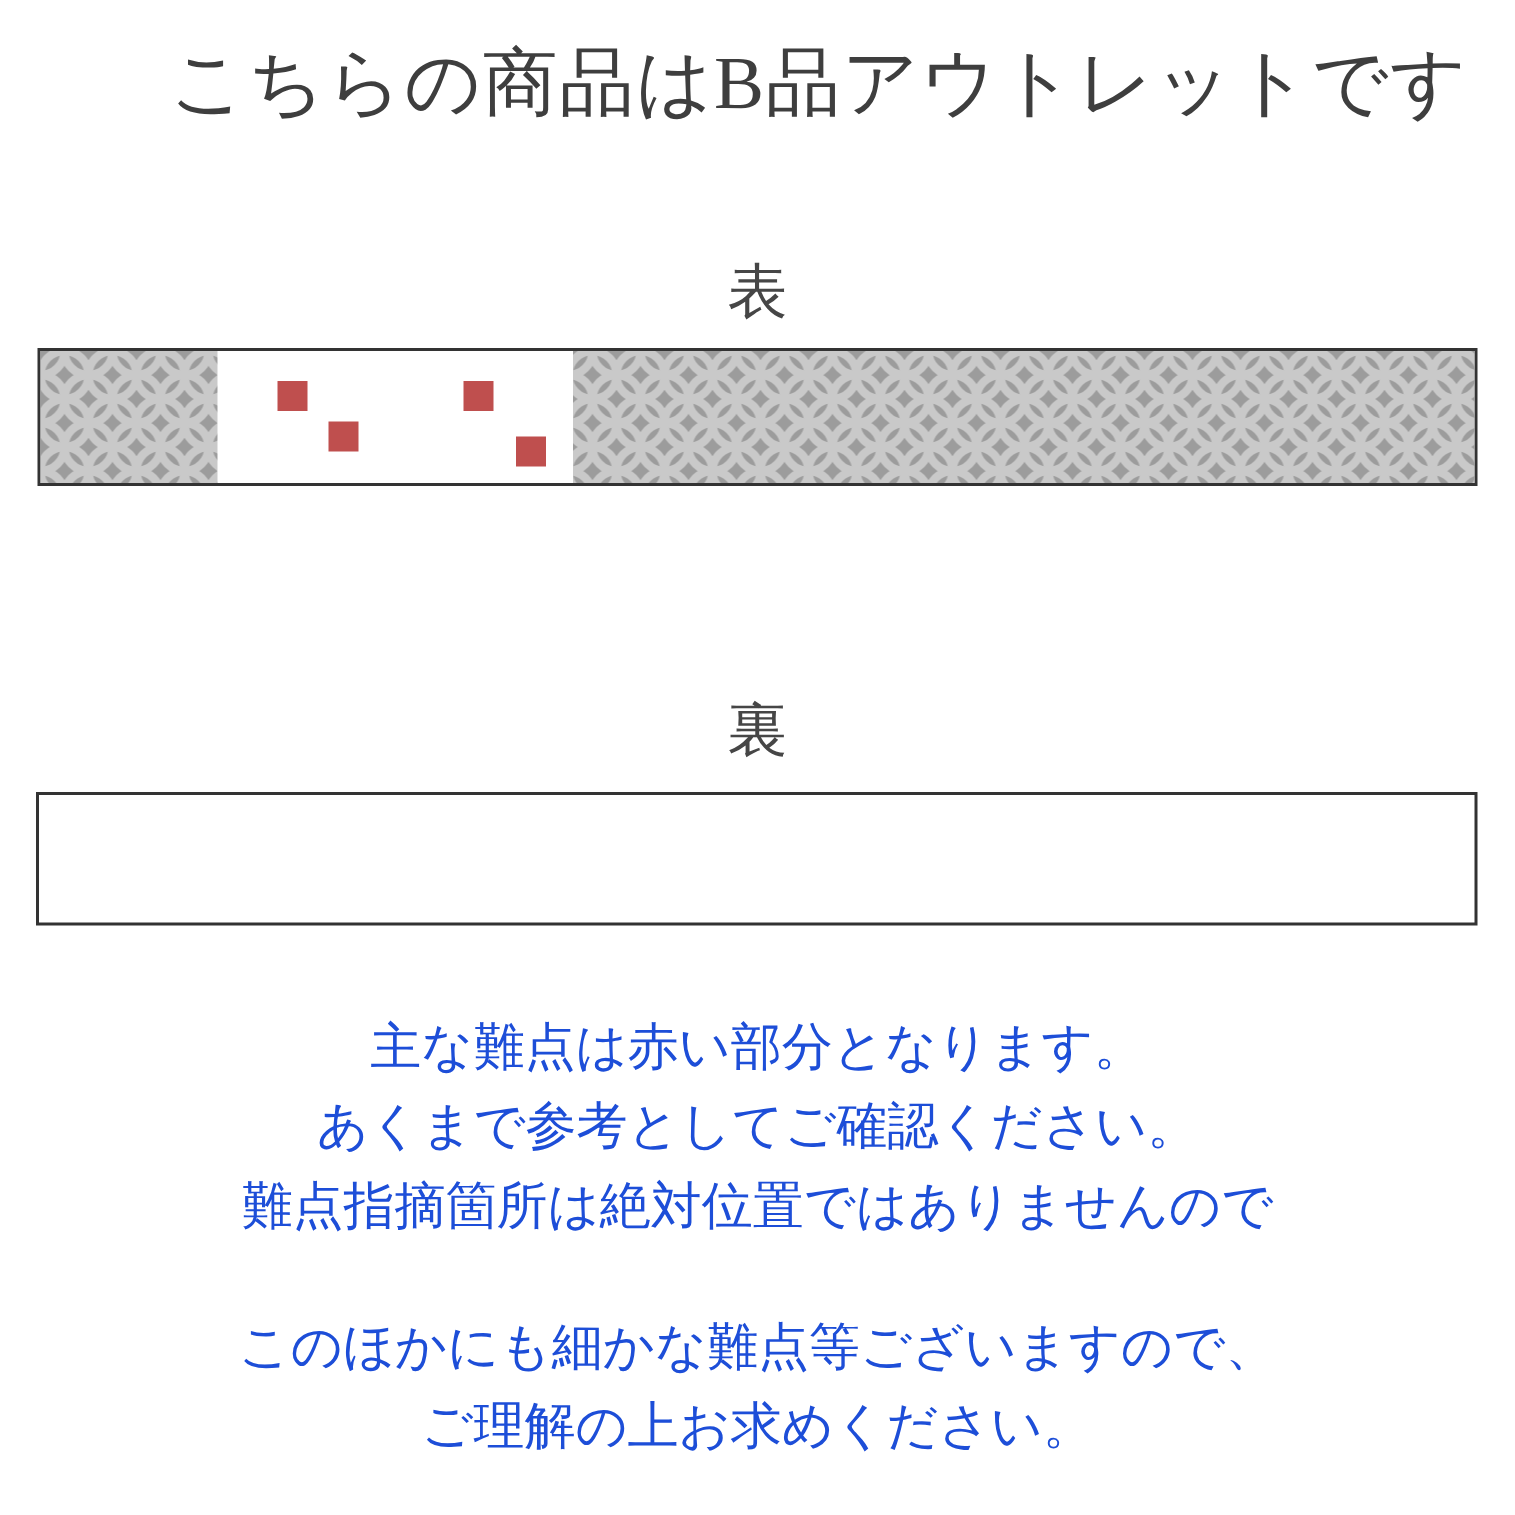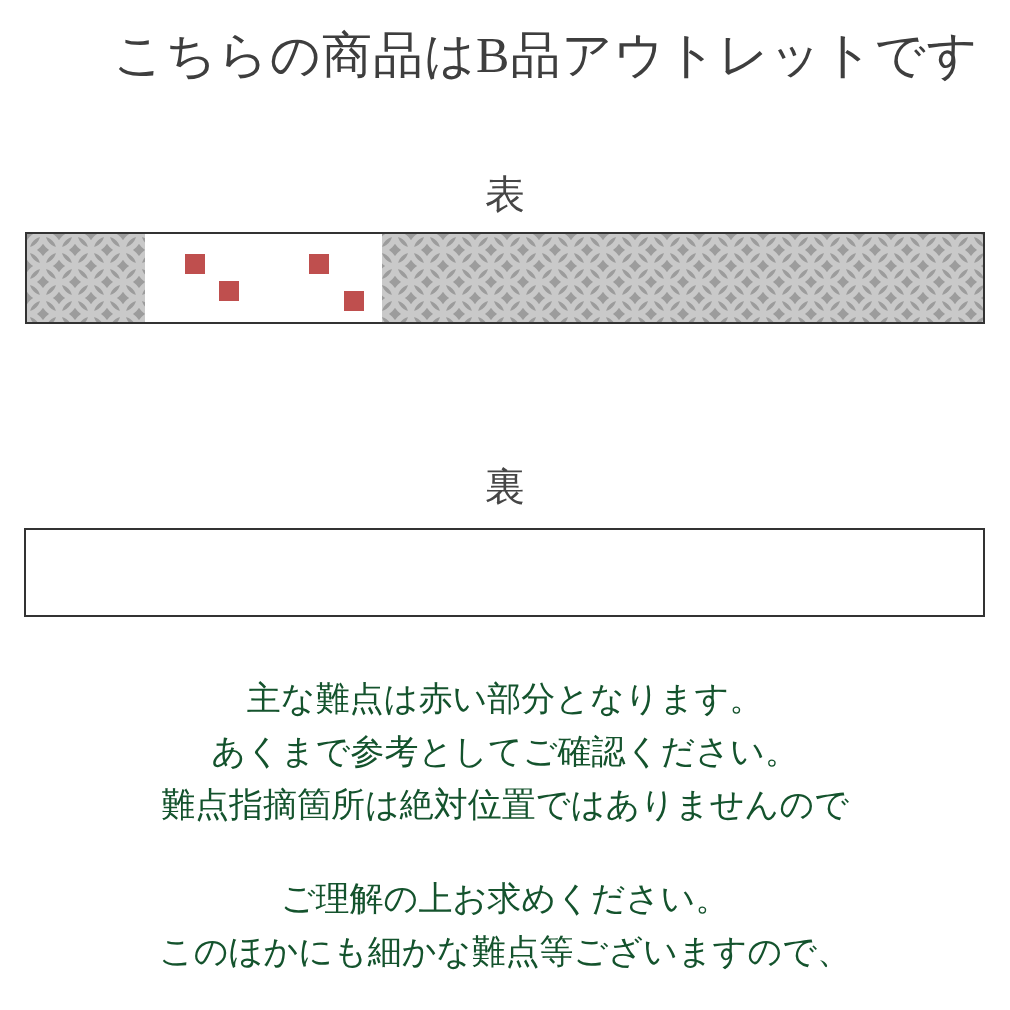--- a/index.html
+++ b/index.html
@@ -77,21 +77,21 @@
     width: 20px;
     height: 20px;
   }
   .notes {
     position: absolute;
     left: 0;
     width: 1010px;
     text-align: center;
     font-size: 34px;
     line-height: 53px;
-    color: #14532d;
+    color: #1d4ed8;
   }
   .notes.block1 { top: 672px; }
   .notes.block2 { top: 872px; }
   .notes p { margin: 0; }
 </style>
 </head>
 <body style="background: rgb(255, 255, 255);">
 
 <h1 class="page-title">こちらの商品はB品アウトレットです</h1>
 
@@ -130,15 +130,15 @@
 
 <div class="strip back" style="border-color: rgb(51, 51, 51);"></div>
 
 <div class="notes block1">
   <p>主な難点は赤い部分となります。</p>
   <p>あくまで参考としてご確認ください。</p>
   <p>難点指摘箇所は絶対位置ではありませんので</p>
 </div>
 
 <div class="notes block2">
+  <p>このほかにも細かな難点等ございますので、</p>
   <p>ご理解の上お求めください。</p>
-  <p>このほかにも細かな難点等ございますので、</p>
 </div>
 
 </body></html>

